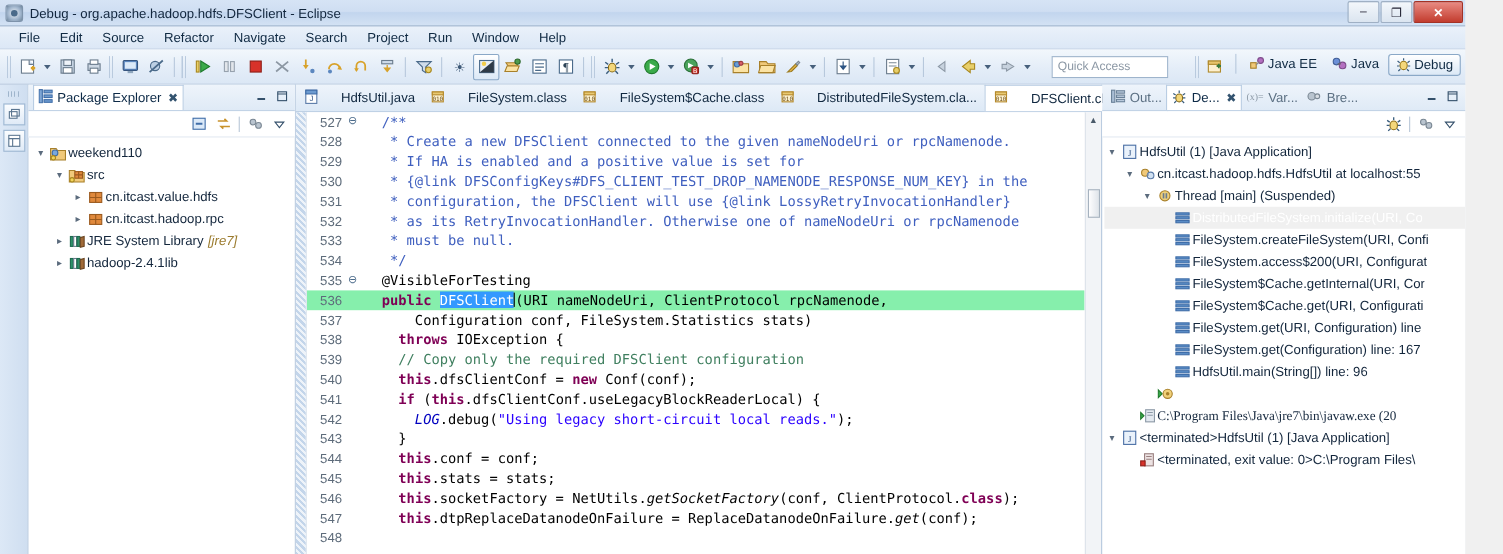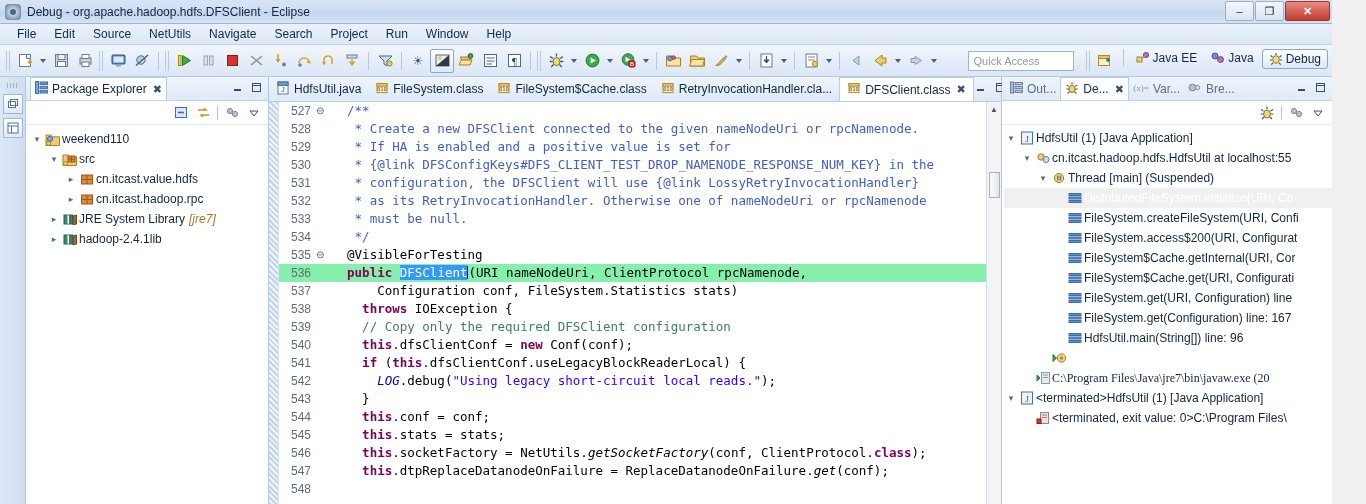--- a/index.html
+++ b/index.html
@@ -65,21 +65,21 @@
     border-bottom:1px solid #b9cbe0;
     display:flex; align-items:center; padding-left:4px; position:relative;
   }
   .tbtn { width:24px;height:24px;display:flex;align-items:center;justify-content:center;border-radius:2px;position:relative;}
   .tbtn.framed { border:1px solid #8aa8c7; background:linear-gradient(to bottom,#ffffff,#dce9f7);}
   .tsep { width:1px; height:18px; background:#b7c8dc; margin:0 4px; }
   .tgrip { width:5px; height:20px; margin:0 2px;
     background: repeating-linear-gradient(to right,#b9cade 0 1px,transparent 1px 3px);}
   .caret { width:0;height:0;border-left:3px solid transparent;border-right:3px solid transparent;border-top:4px solid #47607c; margin:0 3px;}
   .quick-access {
-    margin-left:auto; margin-right:10px;
+    margin-left:auto; margin-right:22px;
     width:106px; height:20px; background:#fff; border:1px solid #9eb4cc;
     font-size:11px; color:#8c98a5; padding:2px 5px; line-height:15px;
   }
   .persp-bar { display:flex; align-items:flex-start; gap:2px; padding-right:4px; }
   .persp {
     display:flex;align-items:center;gap:3px;
     padding:2px 6px; border-radius:3px; font-size:12px; color:#102a43;
   }
   .persp.active { border:1px solid #8aa8c7; background:linear-gradient(to bottom,#ffffff,#dbe8f6);}
 
@@ -118,21 +118,21 @@
   .tlabel {}
   .dim { color:#9b7b2e;font-style:italic; }
 
   
   .editor-area { flex:1; background:#fff; display:flex; flex-direction:column; min-width:0; }
   .ed-tabrow {
     height:25px; display:flex; align-items:stretch;
     background:linear-gradient(to bottom,#eef4fb,#dde9f6);
     border-bottom:1px solid #b9cde3; position:relative;
   }
-  .ed-tab { display:flex; align-items:center; gap:4px; padding:0 7px; font-size:12px; color:#10273f; white-space:nowrap;}
+  .ed-tab { display:flex; align-items:center; gap:20px; padding:0 7px; font-size:12px; color:#10273f; white-space:nowrap;}
   .ed-tab.active { background:#fff; border-left:1px solid #b9cde3; border-right:1px solid #b9cde3; border-top:1px solid #b9cde3;}
   .ed-ctrls { margin-left:auto; display:flex; align-items:center; gap:7px; padding-right:6px; }
 
   .code-wrap { flex:1; display:flex; min-height:0; position:relative; overflow:hidden; }
   .ruler {
     width:10px;
     background: repeating-linear-gradient(45deg,#c3d5ea 0 2px,#eef3f9 2px 4px);
     border-right:1px solid #dbe4ee;
   }
   .codearea { flex:1; position:relative; overflow:hidden; background:#fff; }
@@ -183,21 +183,21 @@
       <div class="win-btn">–</div>
       <div class="win-btn">❐</div>
       <div class="win-btn close">✕</div>
     </div>
   </div>
 
   <div class="menubar" id="menubar">
       <div class="menu-item">File</div>
       <div class="menu-item">Edit</div>
       <div class="menu-item">Source</div>
-      <div class="menu-item">NetUtils</div>
+      <div class="menu-item">Refactor</div>
       <div class="menu-item">Navigate</div>
       <div class="menu-item">Search</div>
       <div class="menu-item">Project</div>
       <div class="menu-item">Run</div>
       <div class="menu-item">Window</div>
       <div class="menu-item">Help</div>
     </div>
 
   <div class="toolbar">
     <div id="toolbar-icons" style="display:flex;align-items:center;">
@@ -617,21 +617,21 @@
                 <text x="7" y="10.4" font-size="5.4" text-anchor="middle" fill="#6b4a12" font-family="monospace">010</text>
               </svg></span>
             <span>FileSystem$Cache.class</span>
           </div>
           <div class="ed-tab">
             <span><svg width="14" height="14" viewBox="0 0 14 14">
                 <rect x="2" y="2.6" width="10" height="9" fill="#fdf3d2" stroke="#b58a2c"></rect>
                 <rect x="2" y="2.6" width="10" height="2.6" fill="#e8c972" stroke="#b58a2c"></rect>
                 <text x="7" y="10.4" font-size="5.4" text-anchor="middle" fill="#6b4a12" font-family="monospace">010</text>
               </svg></span>
-            <span>RetryInvocationHandler.cla...</span>
+            <span>DistributedFileSystem.cla...</span>
           </div>
           <div class="ed-tab active">
             <span><svg width="14" height="14" viewBox="0 0 14 14">
                 <rect x="2" y="2.6" width="10" height="9" fill="#fdf3d2" stroke="#b58a2c"></rect>
                 <rect x="2" y="2.6" width="10" height="2.6" fill="#e8c972" stroke="#b58a2c"></rect>
                 <text x="7" y="10.4" font-size="5.4" text-anchor="middle" fill="#6b4a12" font-family="monospace">010</text>
               </svg></span>
             <span>DFSClient.class</span>
             <span class="tab-x">✖</span>
           </div>

